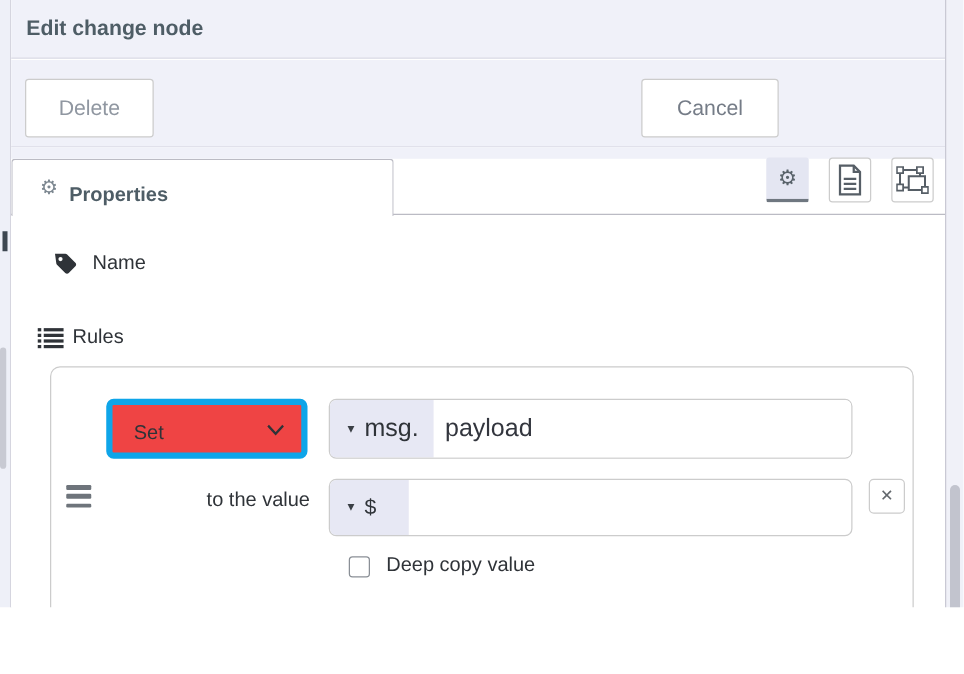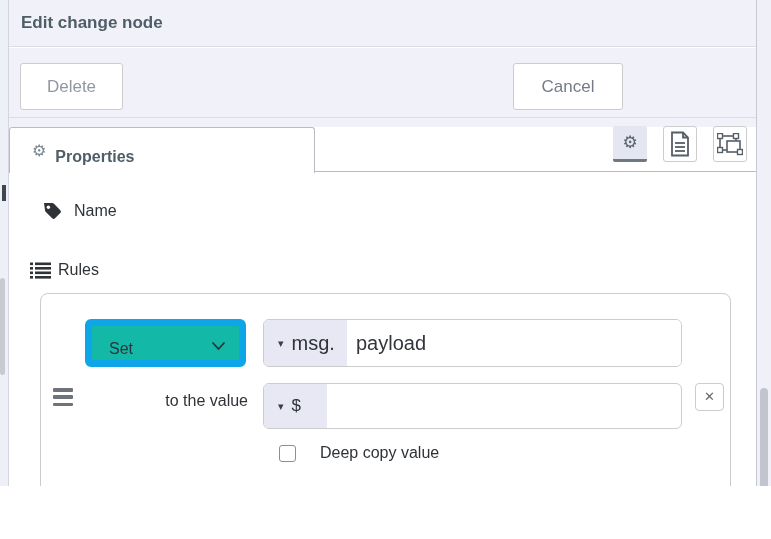--- a/index.html
+++ b/index.html
@@ -40,36 +40,36 @@
   .icon-btn.doc-btn{left:654px;}
   .icon-btn.app-btn{left:704px;}
   
   .content{position:absolute;left:0;top:172px;width:100%;height:367px;background:#fff;}
   .field-label{position:absolute;display:flex;align-items:center;gap:7px;font-size:16px;color:#2F3338;}
   .name-label{left:34px;top:29px;gap:12px;}
   .rules-label{left:21px;top:89px;}
   .name-input{position:absolute;left:188px;top:21px;width:535px;height:44px;box-sizing:border-box;border:1px solid #CCCCCC;border-radius:6px;padding:0 13px;font-size:16px;color:#33363E;font-family:inherit;background:#fff;}
   .rules-box{position:absolute;left:31px;top:121px;width:691px;height:300px;box-sizing:border-box;border:1px solid #CCCCCC;border-radius:8px;background:#fff;}
   
-  .action-select{position:absolute;left:44px;top:25px;width:161px;height:48px;box-sizing:border-box;border:7px solid #0ea5e9;border-radius:6px;background:#14b8a6;cursor:pointer;}
+  .action-select{position:absolute;left:44px;top:25px;width:161px;height:48px;box-sizing:border-box;border:5px solid #0ea5e9;border-radius:6px;background:#ef4444;cursor:pointer;}
   .action-select .sel-text{position:absolute;left:17px;top:0;line-height:46px;font-size:16px;color:#2F3338;}
   .action-select .sel-chevron{position:absolute;right:13px;top:15px;}
   .typed-input{position:absolute;left:222px;width:419px;box-sizing:border-box;border:1px solid #CCCCCC;border-radius:6px;background:#fff;display:flex;overflow:hidden;}
   .typed-input.row1{top:25px;height:48px;}
   .typed-input.row2{top:89px;height:46px;}
   .type-btn{background:#E7E8F4;display:flex;align-items:center;gap:8px;padding:0 0 0 14px;box-sizing:border-box;cursor:pointer;flex:none;}
   .type-btn .caret{font-size:11px;color:#3A3F45;line-height:1;}
   .type-btn .type-name{font-size:20px;color:#2F3338;padding-right:9px;}
   .type-btn.dollar .type-name{font-size:17px;}
   .typed-value{flex:1;border:none;outline:none;font-size:20px;color:#33363E;padding:0 0 0 9px;font-family:inherit;background:#fff;min-width:0;}
   .drag-handle{position:absolute;left:12px;top:92px;width:20px;height:22px;cursor:grab;display:flex;flex-direction:column;justify-content:space-between;padding:2px 0;box-sizing:border-box;}
   .drag-handle span{display:block;height:3.5px;background:#6E747B;border-radius:1px;}
   .to-label{position:absolute;left:0px;top:95px;width:207px;text-align:right;font-size:16px;color:#2F3338;line-height:24px;}
   .rule-delete-btn{position:absolute;left:654px;top:89px;width:29px;height:28px;box-sizing:border-box;border:1px solid #CCCCCC;border-radius:4px;background:#fff;color:#64696E;font-size:13px;font-weight:bold;text-align:center;line-height:26px;cursor:pointer;}
-  .deep-copy-row{position:absolute;left:238px;top:150px;display:flex;align-items:center;gap:24px;}
+  .deep-copy-row{position:absolute;left:238px;top:150px;display:flex;align-items:center;gap:13px;}
   .checkbox{width:17px;height:17px;box-sizing:border-box;border:1.5px solid #8A8F96;border-radius:3px;background:#fff;cursor:pointer;}
   .deep-copy-text{font-size:16px;color:#2F3338;}
   .rule-separator{position:absolute;left:8px;right:8px;top:194px;height:1px;background:#DDDDDD;}
   svg{display:block;}
 </style>
 </head>
 <body>
 
 <div class="stage">
 

